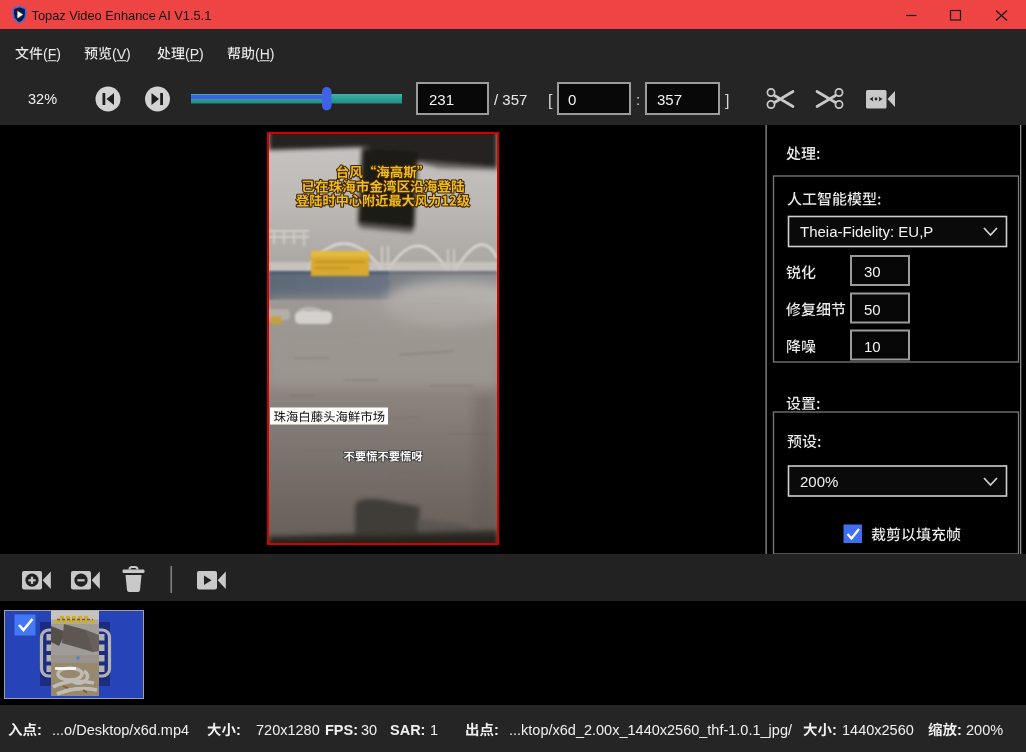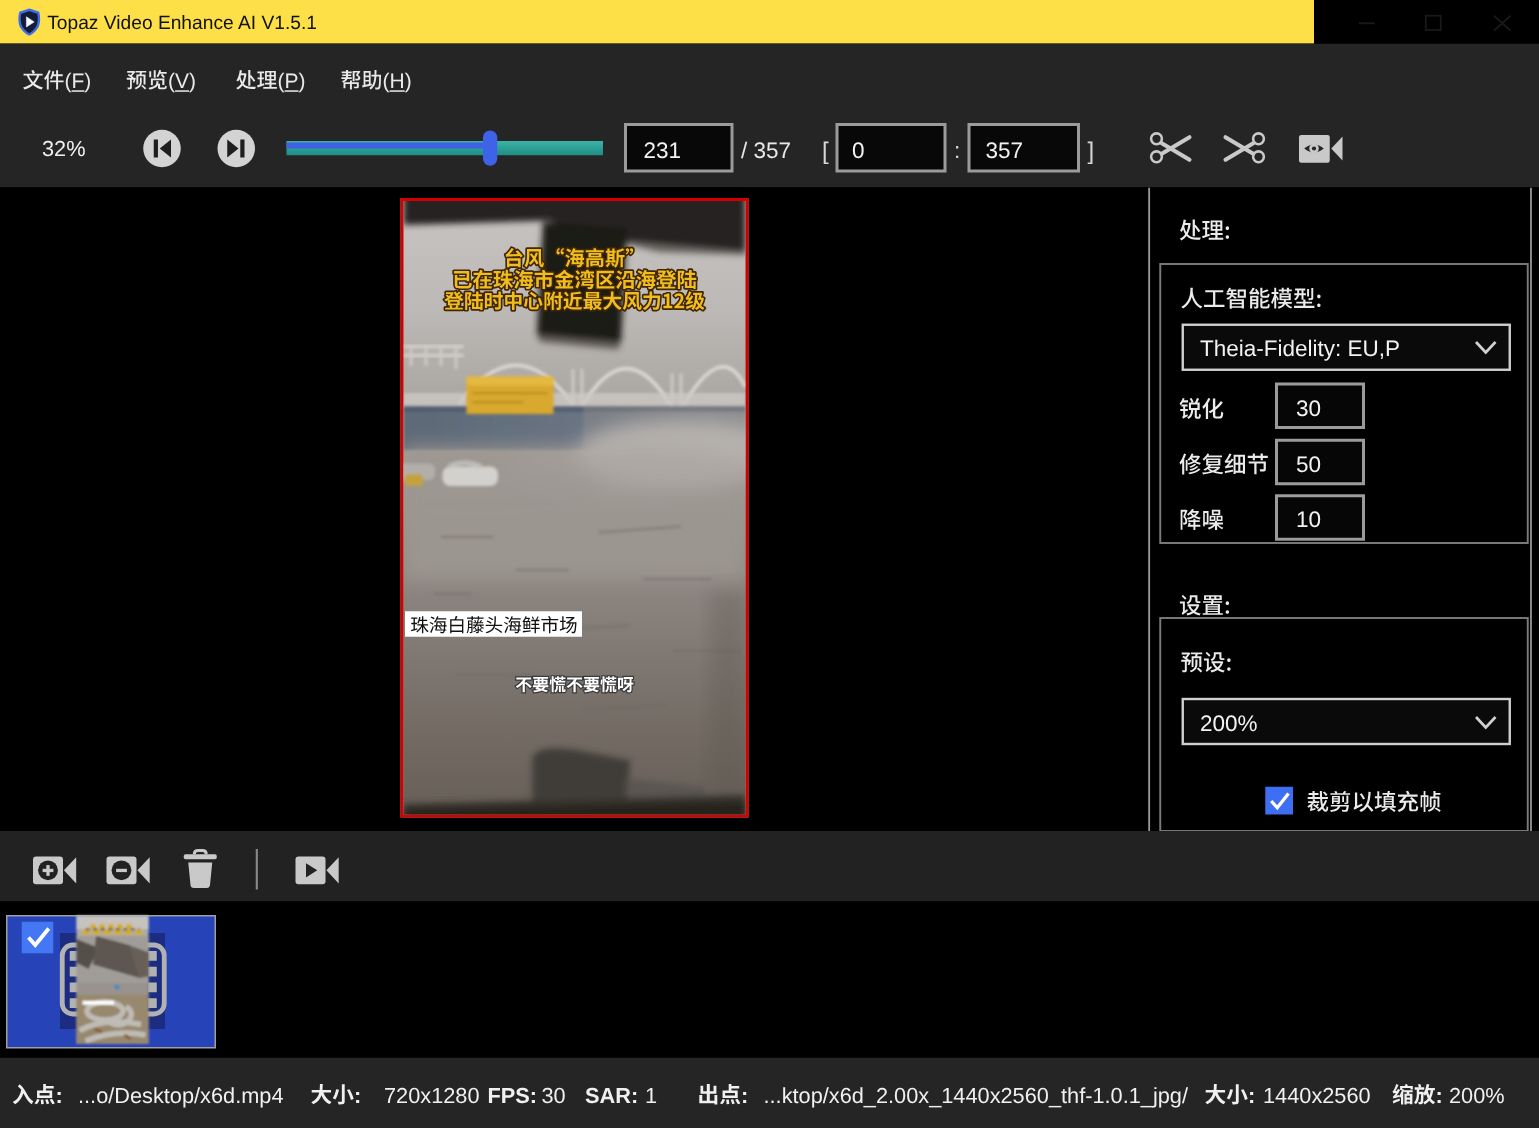--- a/index.html
+++ b/index.html
@@ -1,19 +1,19 @@
 <!DOCTYPE html>
 <html><head><meta charset="utf-8"><style>
 html,body{margin:0;padding:0;background:#000;}
 body{width:1026px;height:752px;position:relative;overflow:hidden;font-family:"Liberation Sans",sans-serif;}
 .abs{position:absolute;}
 svg{display:block}
 svg text{font-family:"Liberation Sans",sans-serif;}
 </style></head><body>
-<div class="abs" style="left:0;top:0;width:876px;height:29px;background:#fde047;">
+<div class="abs" style="left:0;top:0;width:1026px;height:29px;background:#ef4444;">
 <svg class="abs" style="left:0;top:0" width="1026" height="29" viewBox="0 0 1026 29">
 <path d="M19.5 6.5 L25.5 8.5 Q26.7 13.5 25 17.8 Q22.5 21.8 19.5 23 Q16.5 21.8 14 17.8 Q12.3 13.5 13.5 8.5 Z" fill="#141c33" stroke="#3d6cf0" stroke-width="1.6"></path>
 <path d="M17.6 11.2 L22.8 14.6 L17.6 18.0 Z" fill="#fff" stroke="#cfd8ff" stroke-width="0.5"></path>
 <text x="31.5" y="19.5" font-size="12.8" fill="#111">Topaz Video Enhance AI V1.5.1</text>
 <g stroke="#191919" stroke-width="1.2" fill="none">
 <path d="M906 15.5 H916.5"></path>
 <rect x="950.5" y="10.5" width="10" height="9.5"></rect>
 <path d="M996 10.5 L1007 20.5 M1007 10.5 L996 20.5"></path>
 </g>
 </svg>

